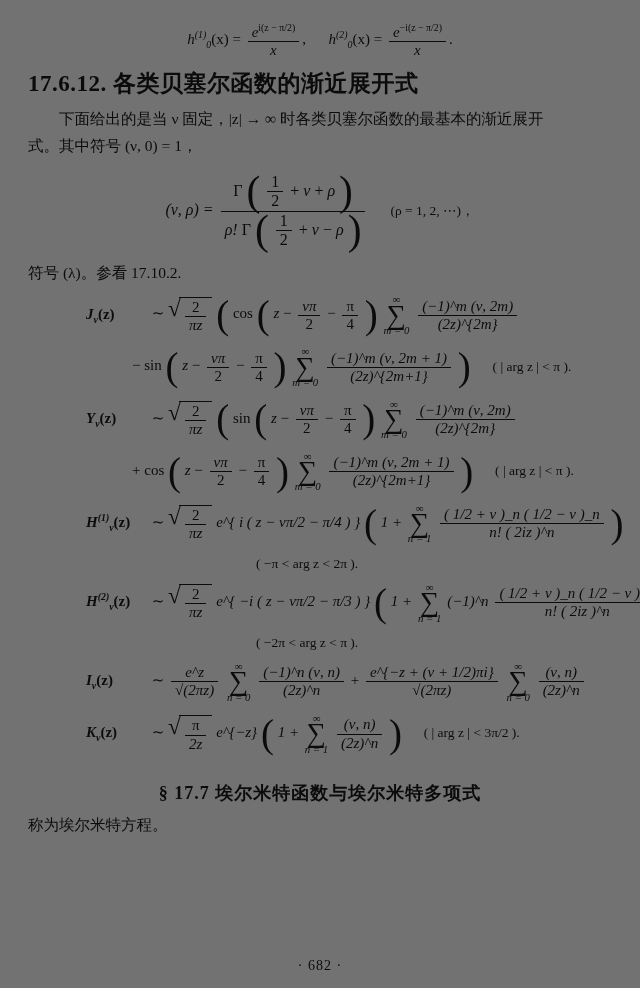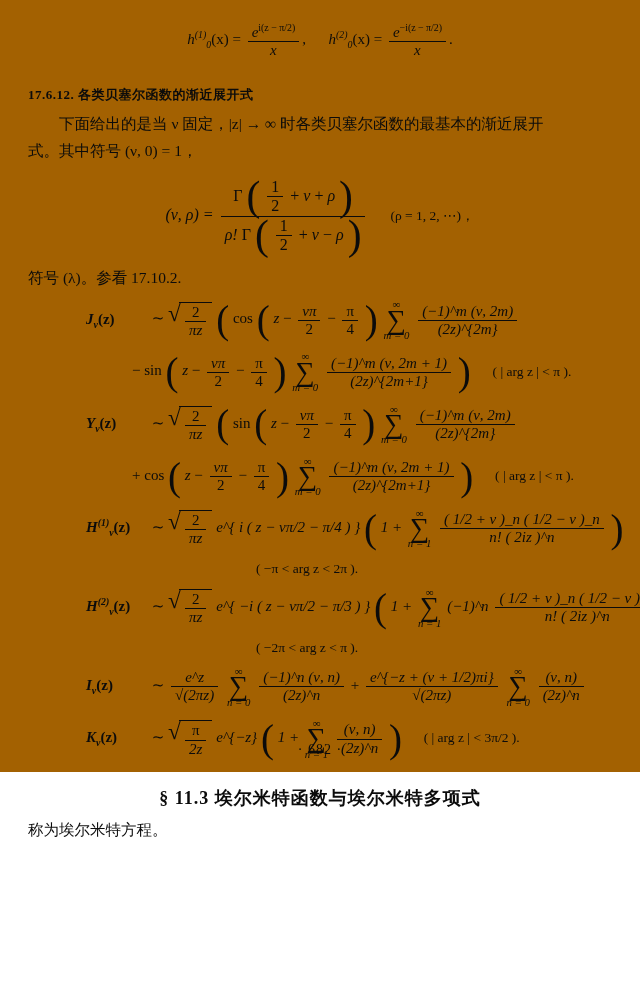--- a/index.html
+++ b/index.html
@@ -10,35 +10,35 @@
     width: 640px;
     height: 988px;
     background: #ffffff;
     font-family: "Liberation Serif", serif;
     color: #111;
     overflow: hidden;
   }
   .page {
     position: relative;
     width: 640px;
-    height: 772px;
-    background: #a16207;
+    height: 988px;
+    background: #737373;
     box-sizing: border-box;
     padding: 8px 28px 0 28px;
     filter: contrast(1.05);
   }
   .top-formula {
     text-align: center;
     margin-top: 14px;
     font-size: 15px;
   }
   .section-head {
-    font-size: 13px;
+    font-size: 23px;
     font-weight: bold;
-    margin-top: 26px;
+    margin-top: 8px;
     margin-bottom: 6px;
     letter-spacing: 0.5px;
   }
   .para {
     font-size: 15.5px;
     line-height: 1.75;
     text-align: justify;
     margin: 0;
   }
   .indent {
@@ -349,20 +349,20 @@
     <span class="sqrt"><span class="radicand"><span class="frac"><span class="num up">π</span><span class="den math">2z</span></span></span></span>
     <span class="math">e^{−z}</span>
     <span class="bigparen">(</span>
     <span class="math">1 +</span>
     <span class="sum"><span class="lim up">∞</span><span class="big">∑</span><span class="lim math">n = 1</span></span>
     <span class="frac"><span class="num math">(ν, n)</span><span class="den math">(2z)^n</span></span>
     <span class="bigparen">)</span>
     <span class="cond">( | arg z | &lt; 3π/2 ).</span>
   </div>
 
-  <div class="sec-title">§ 11.3   埃尔米特函数与埃尔米特多项式</div>
+  <div class="sec-title">§ 17.7   埃尔米特函数与埃尔米特多项式</div>
 
 
 
   <div class="closing">称为埃尔米特方程。</div>
 
   <div class="pagenum">· 682 ·</div>
 </div>
 
 </body></html>

